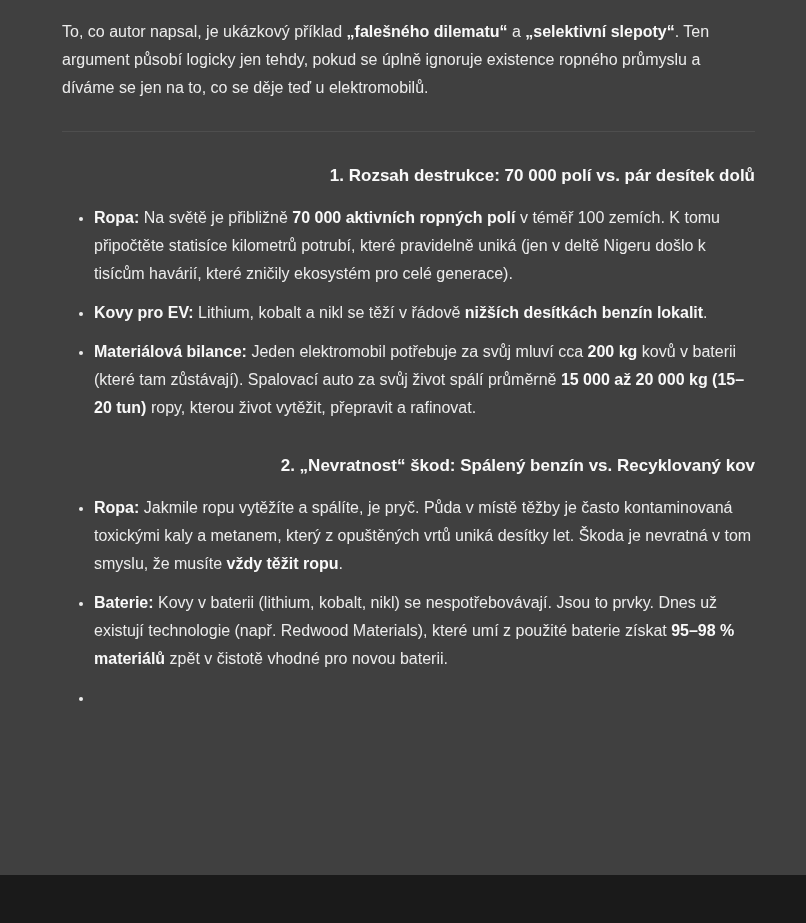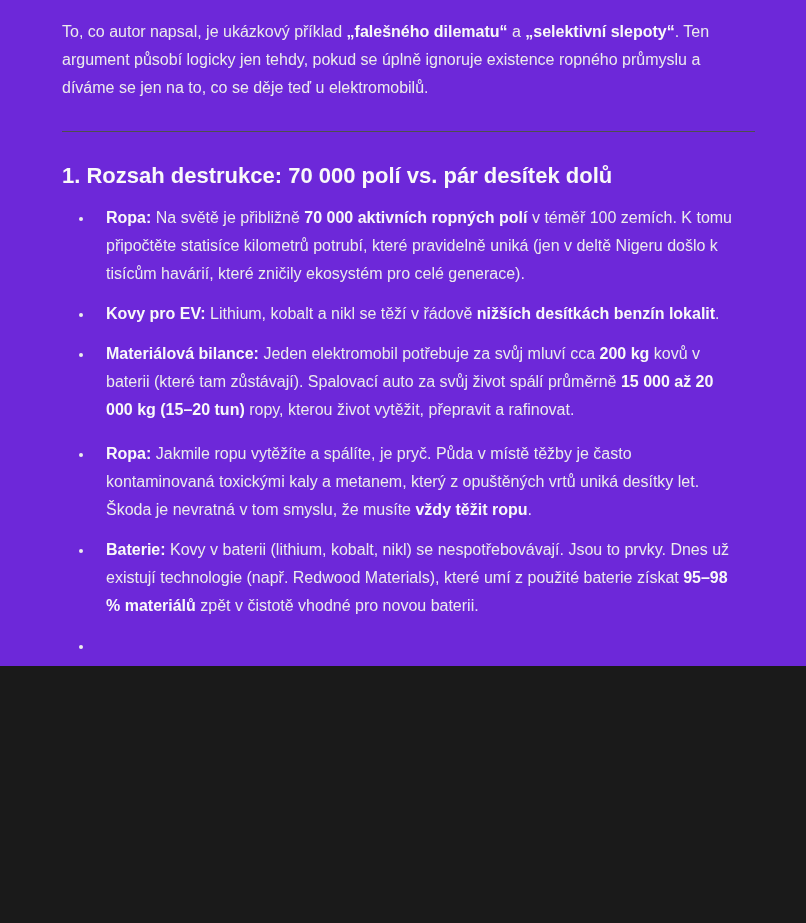--- a/index.html
+++ b/index.html
@@ -3,25 +3,25 @@
 <meta charset="utf-8">
 <style>
   html, body {
     margin: 0;
     padding: 0;
     background: #1a1a1a;
   }
   .page {
     position: relative;
     width: 806px;
-    height: 666px;
+    height: 875px;
     box-sizing: border-box;
     padding: 10px 51px 24px 62px;
     overflow: hidden;
-    background: #6d28d9;
+    background: #404040;
     font-family: "Liberation Sans", "DejaVu Sans", sans-serif;
   }
   .message-body {
     width: 693px;
     color: #ececec;
     font-size: 16px;
     line-height: 28px;
     font-weight: 400;
   }
   .message-body p {
@@ -30,43 +30,44 @@
   .message-body p:first-child {
     margin-top: 8px;
   }
   .message-body hr {
     border: none;
     border-top: 1px solid #4e4e4e;
     height: 0;
     margin: 29px 0;
   }
   .message-body h3 {
-    font-size: 22px;
+    font-size: 17px;
     line-height: 28px;
     font-weight: 700;
     color: #f9f9f9;
     margin: 30px 0 14px 0;
+    text-align: right;
   }
   .message-body ul {
     margin: 14px 0 16px 0;
     padding-left: 32px;
     list-style: disc outside;
   }
   .message-body li {
     margin: 0 0 11px 0;
   }
   .message-body li:last-child {
     margin-bottom: 0;
   }
   .message-body li::marker {
     color: #ececec;
     font-size: 14px;
   }
   .li-main {
-    margin: 12px !important;
+    margin: 0 !important;
   }
   .li-note {
     margin: 17px 0 6px 0 !important;
   }
   .message-body strong {
     font-weight: 700;
     color: #f9f9f9;
   }
 </style>
 </head>
@@ -81,20 +82,21 @@
         <li>
           <p class="li-main"><strong>Ropa:</strong><span> Na světě je přibližně </span><strong>70 000 aktivních ropných polí</strong><span> v téměř 100 zemích. K tomu připočtěte statisíce kilometrů potrubí, které pravidelně uniká (jen v deltě Nigeru došlo k tisícům havárií, které zničily ekosystém pro celé generace).</span></p>
         </li>
         <li>
           <p class="li-main"><strong>Kovy pro EV:</strong><span> Lithium, kobalt a nikl se těží v řádově </span><strong>nižších desítkách benzín lokalit</strong><span>.</span></p>
         </li>
         <li>
           <p class="li-main"><strong>Materiálová bilance:</strong><span> Jeden elektromobil potřebuje za svůj mluví cca </span><strong>200 kg</strong><span> kovů v baterii (které tam zůstávají). Spalovací auto za svůj život spálí průměrně </span><strong>15 000 až 20 000 kg (15–20 tun)</strong><span> ropy, kterou život vytěžit, přepravit a rafinovat.</span></p>
         </li>
       </ul>
+      <h3><strong>2. „Nevratnost“ škod: Spálený benzín vs. Recyklovaný kov</strong></h3>
       <ul>
         <li>
           <p class="li-main"><strong>Ropa:</strong><span> Jakmile ropu vytěžíte a spálíte, je pryč. Půda v místě těžby je často kontaminovaná toxickými kaly a metanem, který z opuštěných vrtů uniká desítky let. Škoda je nevratná v tom smyslu, že musíte </span><strong>vždy těžit ropu</strong><span>.</span></p>
         </li>
         <li>
           <p class="li-main"><strong>Baterie:</strong><span> Kovy v baterii (lithium, kobalt, nikl) se nespotřebovávají. Jsou to prvky. Dnes už existují technologie (např. Redwood Materials), které umí z použité baterie získat </span><strong>95–98 % materiálů</strong><span> zpět v čistotě vhodné pro novou baterii.</span></p>
         </li>
         <li>
           <p class="li-main"></p>
         </li>

